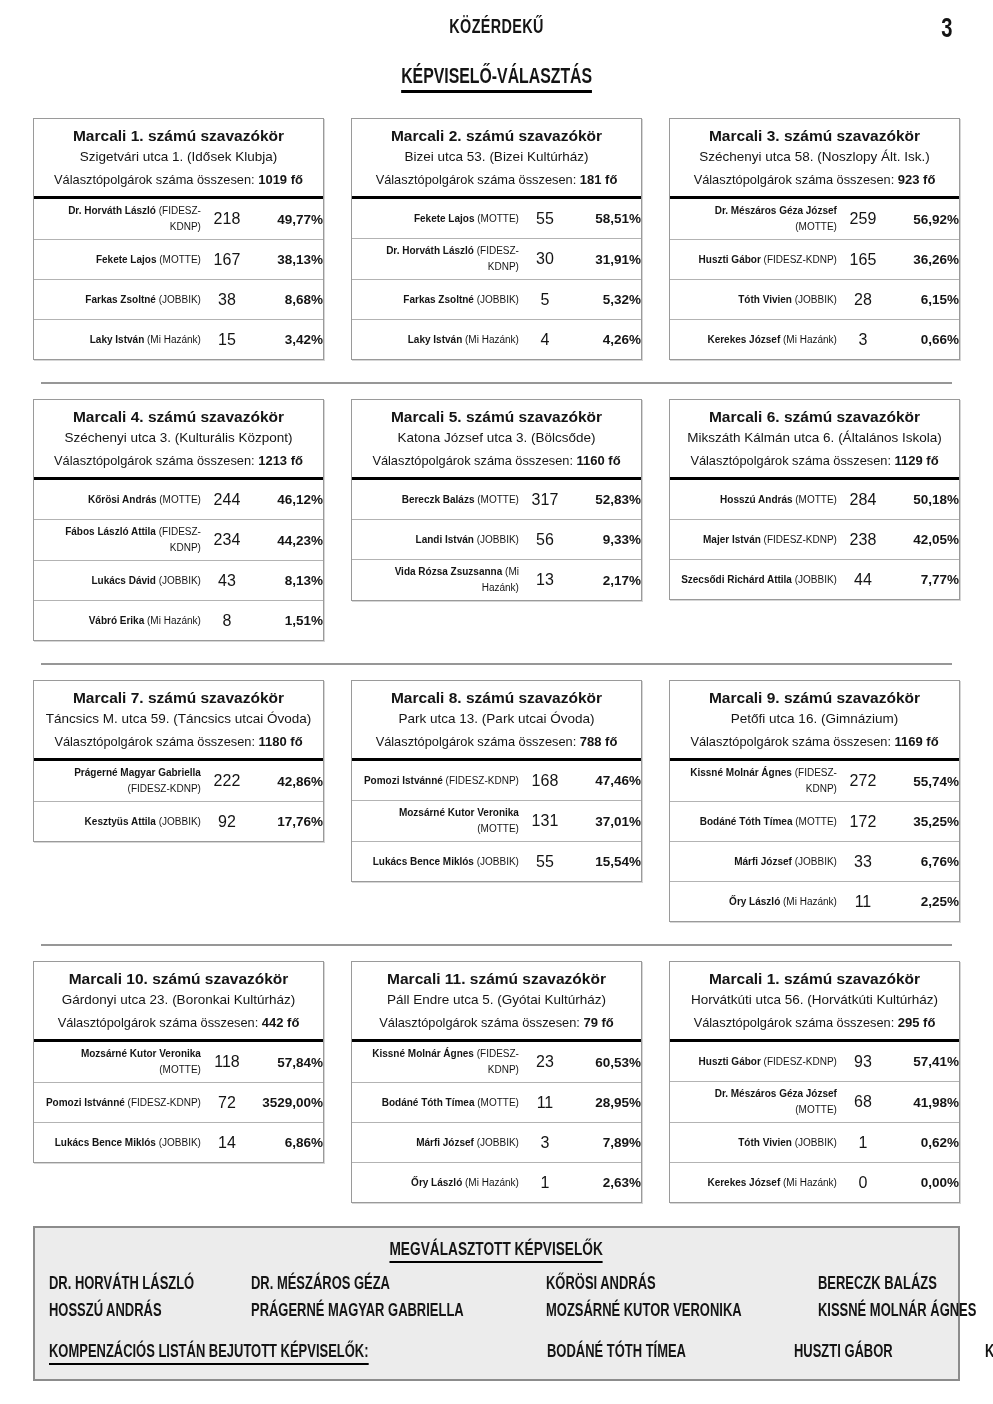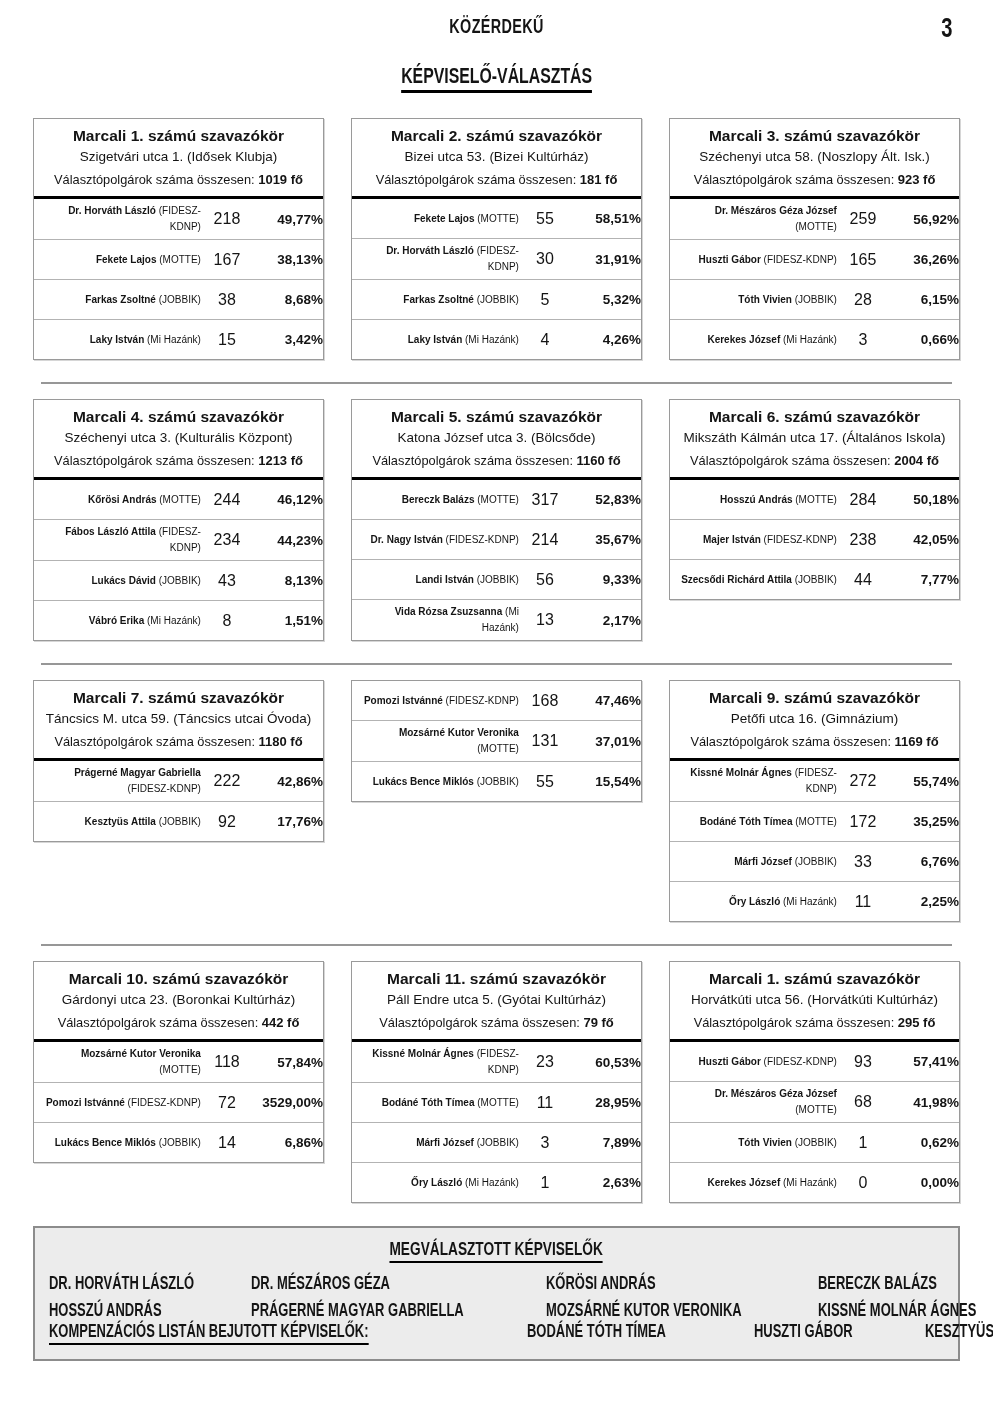--- a/index.html
+++ b/index.html
@@ -35,21 +35,21 @@
   .cname { flex:0 0 55%; text-align:right; font-size:10px; line-height:16px; padding:4px 0 4px 8px; }
   .nm { font-weight:bold; }
   .cvotes { flex:0 0 18%; text-align:center; font-size:16px; }
   .cpct { flex:1 1 auto; text-align:right; font-weight:bold; font-size:13.5px; }
 
   .footer-box { margin:23px 33px 0; background:#ececec; border:2px solid #8c8c8c; padding:10px 14px 14px; }
   .footer-title-wrap { text-align:center; }
   .footer-title { font-size:19px; border-bottom:2px solid #000; padding-bottom:1px; }
   .elected-grid { display:grid; grid-template-columns:repeat(4,1fr); row-gap:6px; margin-top:10px; }
   .ename { font-size:18px; }
-  .comp-row { display:flex; align-items:baseline; gap:34px; }
+  .comp-row { display:flex; align-items:baseline; gap:54px; margin-top:20px; }
   .comp-label { font-size:18px; border-bottom:2px solid #000; padding-bottom:1px; }
   .comp-name { font-size:18px; }
 </style>
 </head>
 <body>
 
 <div class="page-number"><span class="cond">3</span></div>
 
 <div class="masthead-wrap">
   <span class="cond masthead">KÖZÉRDEKŰ</span>
@@ -216,47 +216,42 @@
         <b>1160 fő</b>
       </div>
     </div>
     <div class="box-rows">
   <div class="crow">
     <div class="cname"><span class="nm">Bereczk Balázs</span> <span class="pt">(MOTTE)</span></div>
     <div class="cvotes">317</div>
     <div class="cpct">52,83%</div>
   </div>
 
-  <div class="crow">
-    <div class="cname"><span class="nm">Dr. Nagy István</span> <span class="pt">(FIDESZ-KDNP)</span></div>
-    <div class="cvotes">214</div>
-    <div class="cpct">35,67%</div>
-  </div>
 
   <div class="crow">
     <div class="cname"><span class="nm">Landi István</span> <span class="pt">(JOBBIK)</span></div>
     <div class="cvotes">56</div>
     <div class="cpct">9,33%</div>
   </div>
 
   <div class="crow">
     <div class="cname"><span class="nm">Vida Rózsa Zsuzsanna</span> <span class="pt">(Mi Hazánk)</span></div>
     <div class="cvotes">13</div>
     <div class="cpct">2,17%</div>
   </div>
 </div>
   </div>
 
   <div class="box">
     <div class="box-head">
       <div class="box-title">Marcali 6. számú szavazókör</div>
-      <div class="box-addr">Mikszáth Kálmán utca 17. (Általános Iskola)</div>
-      <div class="box-voters">
-        <span>Választópolgárok száma összesen:</span>
-        <b>2004 fő</b>
+      <div class="box-addr">Mikszáth Kálmán utca 6. (Általános Iskola)</div>
+      <div class="box-voters">
+        <span>Választópolgárok száma összesen:</span>
+        <b>1129 fő</b>
       </div>
     </div>
     <div class="box-rows">
   <div class="crow">
     <div class="cname"><span class="nm">Hosszú András</span> <span class="pt">(MOTTE)</span></div>
     <div class="cvotes">284</div>
     <div class="cpct">50,18%</div>
   </div>
 
   <div class="crow">
@@ -294,20 +289,28 @@
 
   <div class="crow">
     <div class="cname"><span class="nm">Kesztyüs Attila</span> <span class="pt">(JOBBIK)</span></div>
     <div class="cvotes">92</div>
     <div class="cpct">17,76%</div>
   </div>
 </div>
   </div>
 
   <div class="box">
+    <div class="box-head">
+      <div class="box-title">Marcali 8. számú szavazókör</div>
+      <div class="box-addr">Park utca 13. (Park utcai Óvoda)</div>
+      <div class="box-voters">
+        <span>Választópolgárok száma összesen:</span>
+        <b>788 fő</b>
+      </div>
+    </div>
     <div class="box-rows">
   <div class="crow">
     <div class="cname"><span class="nm">Pomozi Istvánné</span> <span class="pt">(FIDESZ-KDNP)</span></div>
     <div class="cvotes">168</div>
     <div class="cpct">47,46%</div>
   </div>
 
   <div class="crow">
     <div class="cname"><span class="nm">Mozsárné Kutor Veronika</span> <span class="pt">(MOTTE)</span></div>
     <div class="cvotes">131</div>

